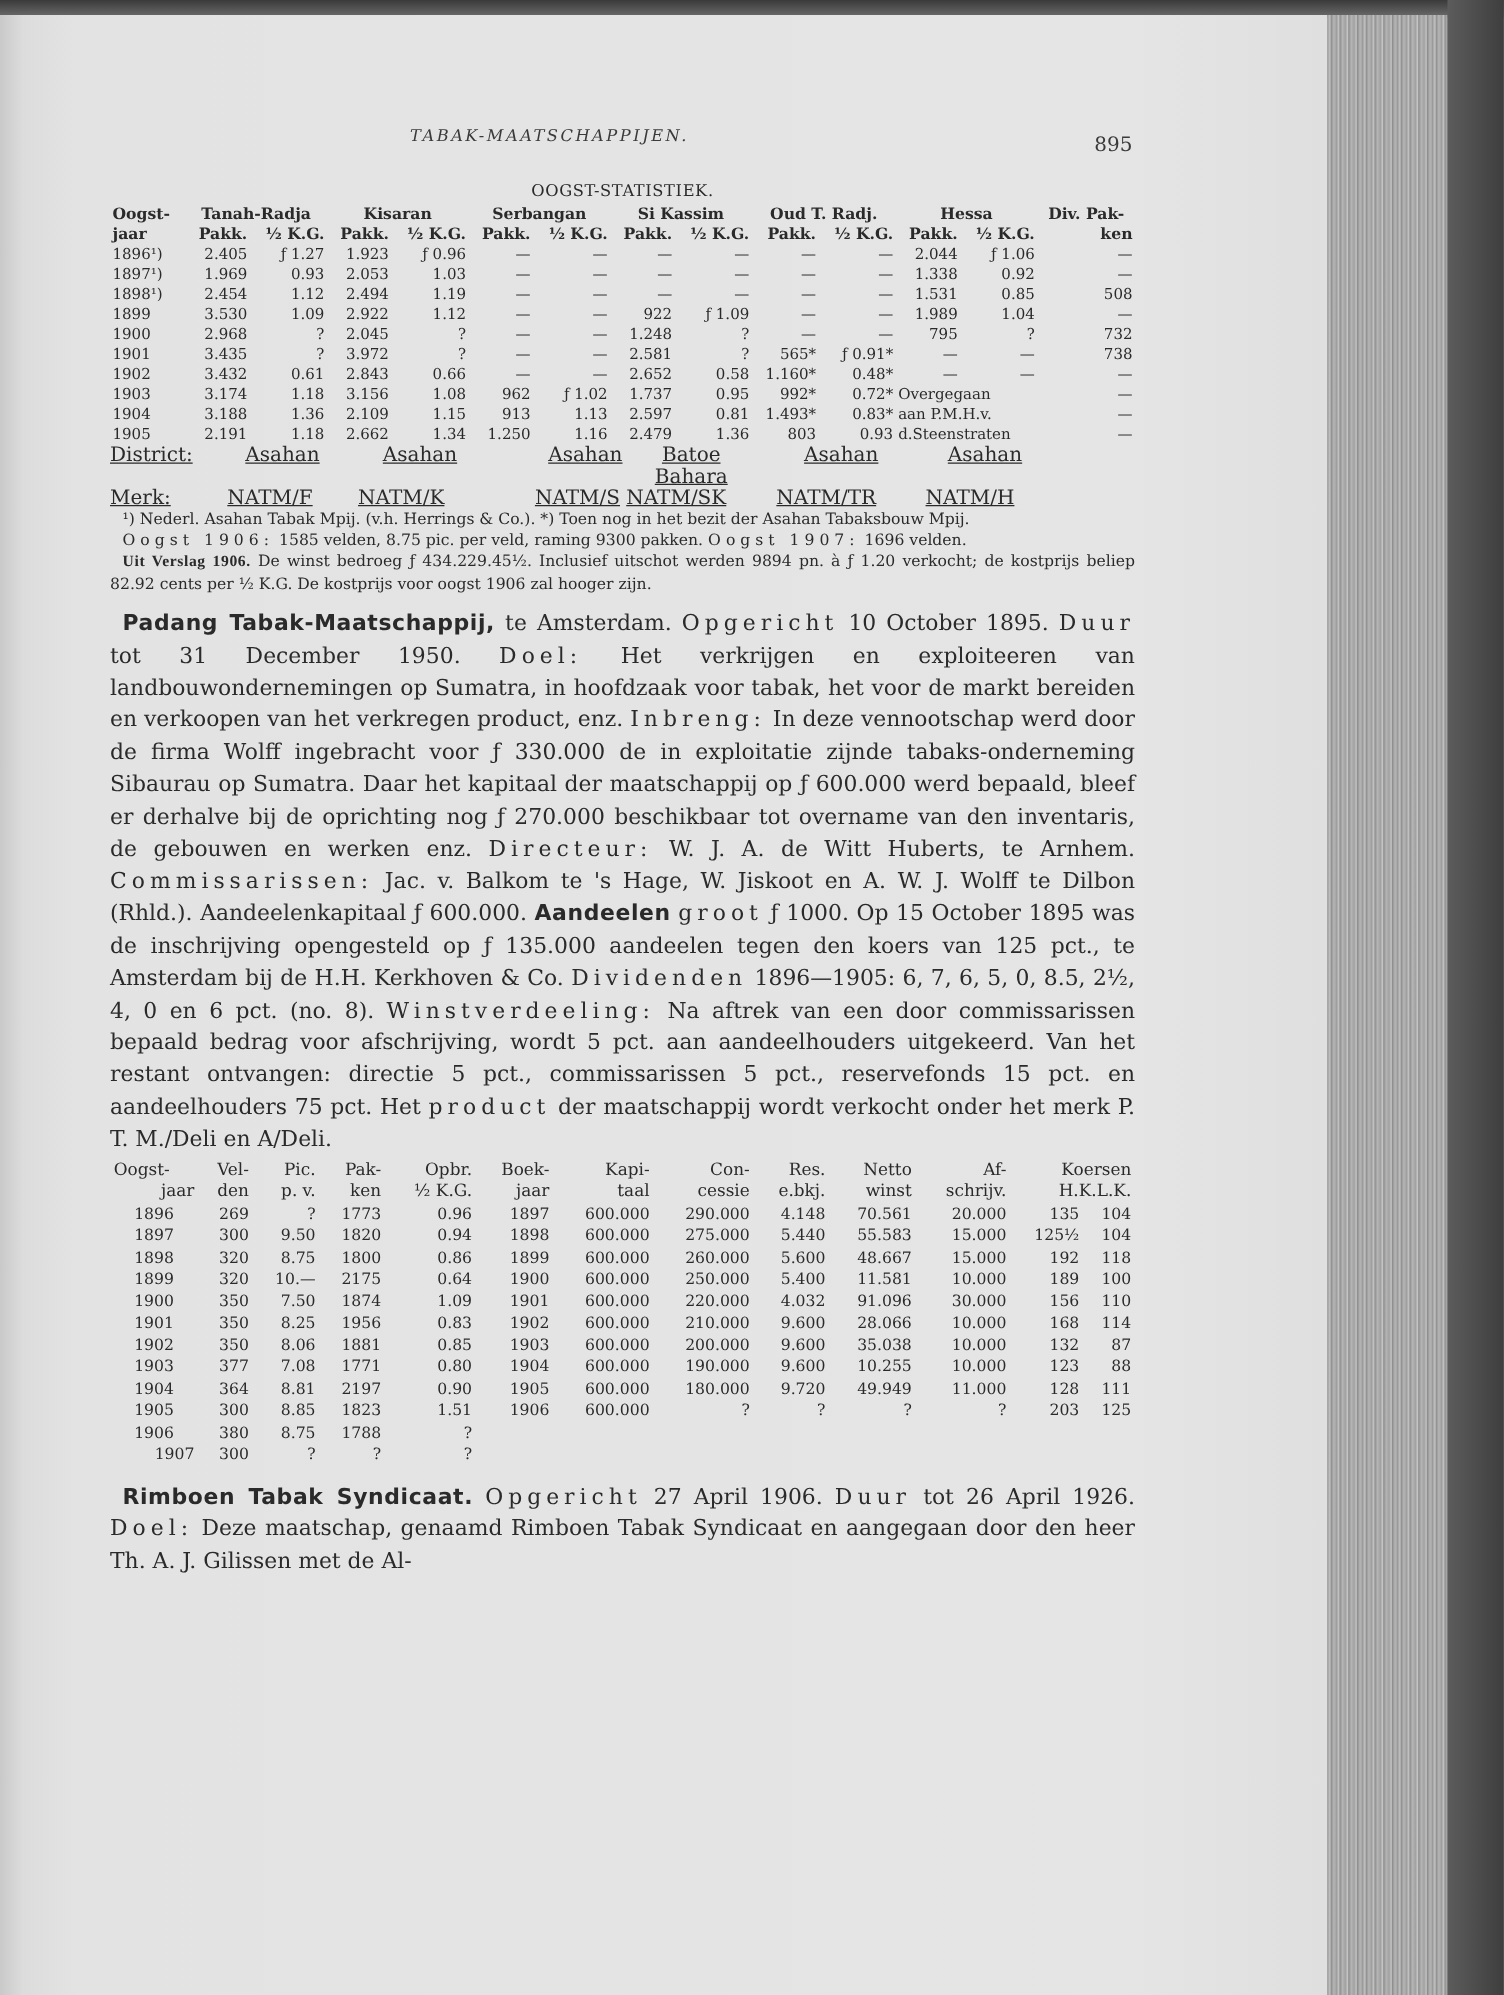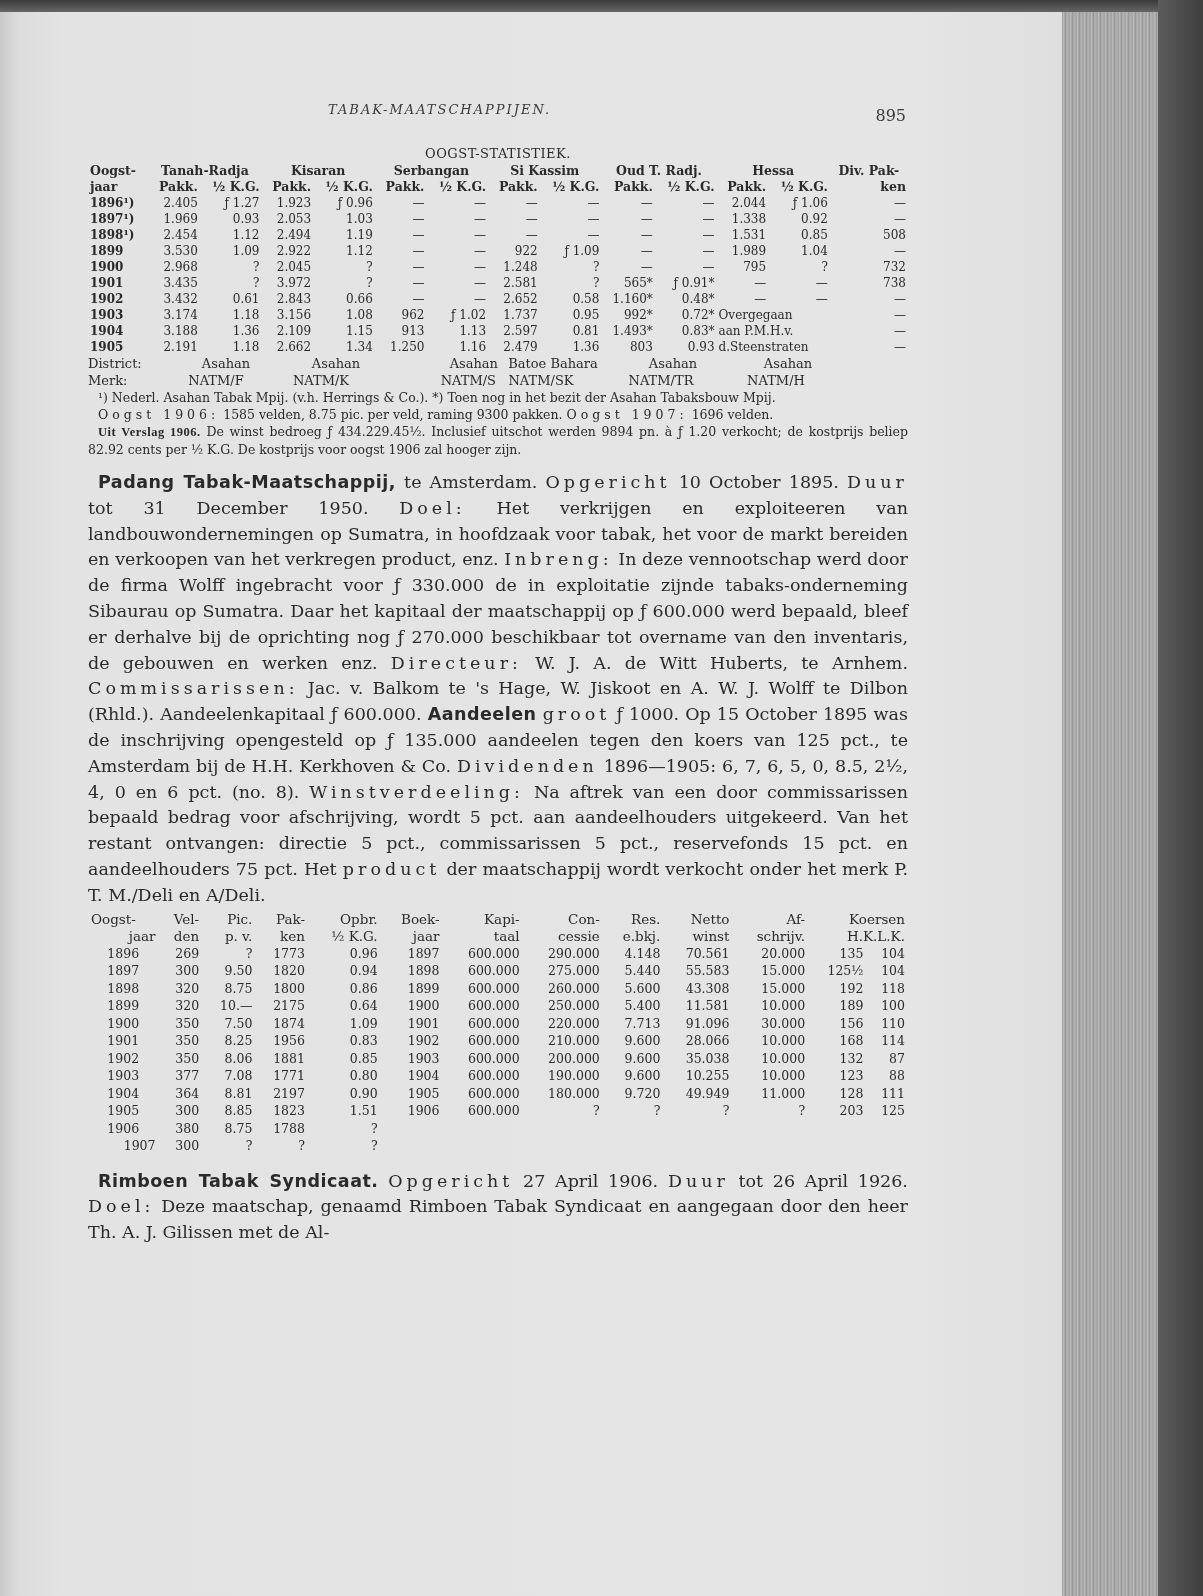--- a/index.html
+++ b/index.html
@@ -31,24 +31,24 @@
     position: absolute; left: 240px; top: 2px;
     font-style: italic; font-size: 13px; letter-spacing: 2px; color: #3a3a3a;
   }
   .page-number { position: absolute; right: 2px; top: 6px; font-size: 16px; color: #3a3a3a; }
   .table-title { text-align: center; font-size: 13px; margin-top: 14px; letter-spacing: 0.5px; }
   table { border-collapse: collapse; }
   .harvest { width: 820px; font-size: 12px; margin-top: 2px; }
   .harvest td, .harvest th { padding: 0 2px; line-height: 16px; white-space: nowrap; text-align: right; font-weight: normal; }
   .harvest th { font-weight: bold; font-size: 12.5px; }
   .harvest th.est { text-align: center; }
-  .harvest td.year { text-align: left; font-weight: bold; }
+  .harvest td.year { text-align: left; }
   .harvest td.note { text-align: left; }
   .harvest .head1 th { font-weight: bold; }
-  .district-row, .merk-row { font-size: 13px; line-height: 17px; display: flex; }
+  .district-row, .merk-row { font-size: 16px; line-height: 17px; display: flex; text-decoration: underline; }
   .district-row span, .merk-row span { display: inline-block; }
   .small-para { font-size: 12.5px; line-height: 17px; margin: 0; text-align: justify; }
   .small-para.indent { text-indent: 10px; }
   .spaced { letter-spacing: 4px; }
   .bold-sans { font-family: Liberation Serif, serif; font-weight: bold; letter-spacing: 0.5px; }
   .body-para { font-size: 17.5px; line-height: 25.8px; margin: 0; text-align: justify; }
   .body-para.first { margin-top: 12px; text-indent: 10px; }
   .entity-title { font-family: "DejaVu Sans", "Liberation Sans", sans-serif; font-weight: bold; font-size: 17.5px; letter-spacing: 0.5px; }
   .fin { width: 820px; font-size: 12.5px; margin-top: 2px; }
   .fin th, .fin td { padding: 0 3px; line-height: 17.5px; text-align: right; font-weight: normal; white-space: nowrap; }
@@ -388,21 +388,21 @@
         <tr>
           <td style="text-align: center;">1898</td>
           <td>320</td>
           <td>8.75</td>
           <td>1800</td>
           <td>0.86</td>
           <td>1899</td>
           <td>600.000</td>
           <td>260.000</td>
           <td>5.600</td>
-          <td>43.308</td>
+          <td>48.667</td>
           <td>15.000</td>
           <td>192</td>
           <td>118</td>
         </tr>
         <tr>
           <td style="text-align: center;">1899</td>
           <td>320</td>
           <td>10.—</td>
           <td>2175</td>
           <td>0.64</td>
@@ -417,21 +417,21 @@
         </tr>
         <tr>
           <td style="text-align: center;">1900</td>
           <td>350</td>
           <td>7.50</td>
           <td>1874</td>
           <td>1.09</td>
           <td>1901</td>
           <td>600.000</td>
           <td>220.000</td>
-          <td>7.713</td>
+          <td>4.032</td>
           <td>91.096</td>
           <td>30.000</td>
           <td>156</td>
           <td>110</td>
         </tr>
         <tr>
           <td style="text-align: center;">1901</td>
           <td>350</td>
           <td>8.25</td>
           <td>1956</td>

